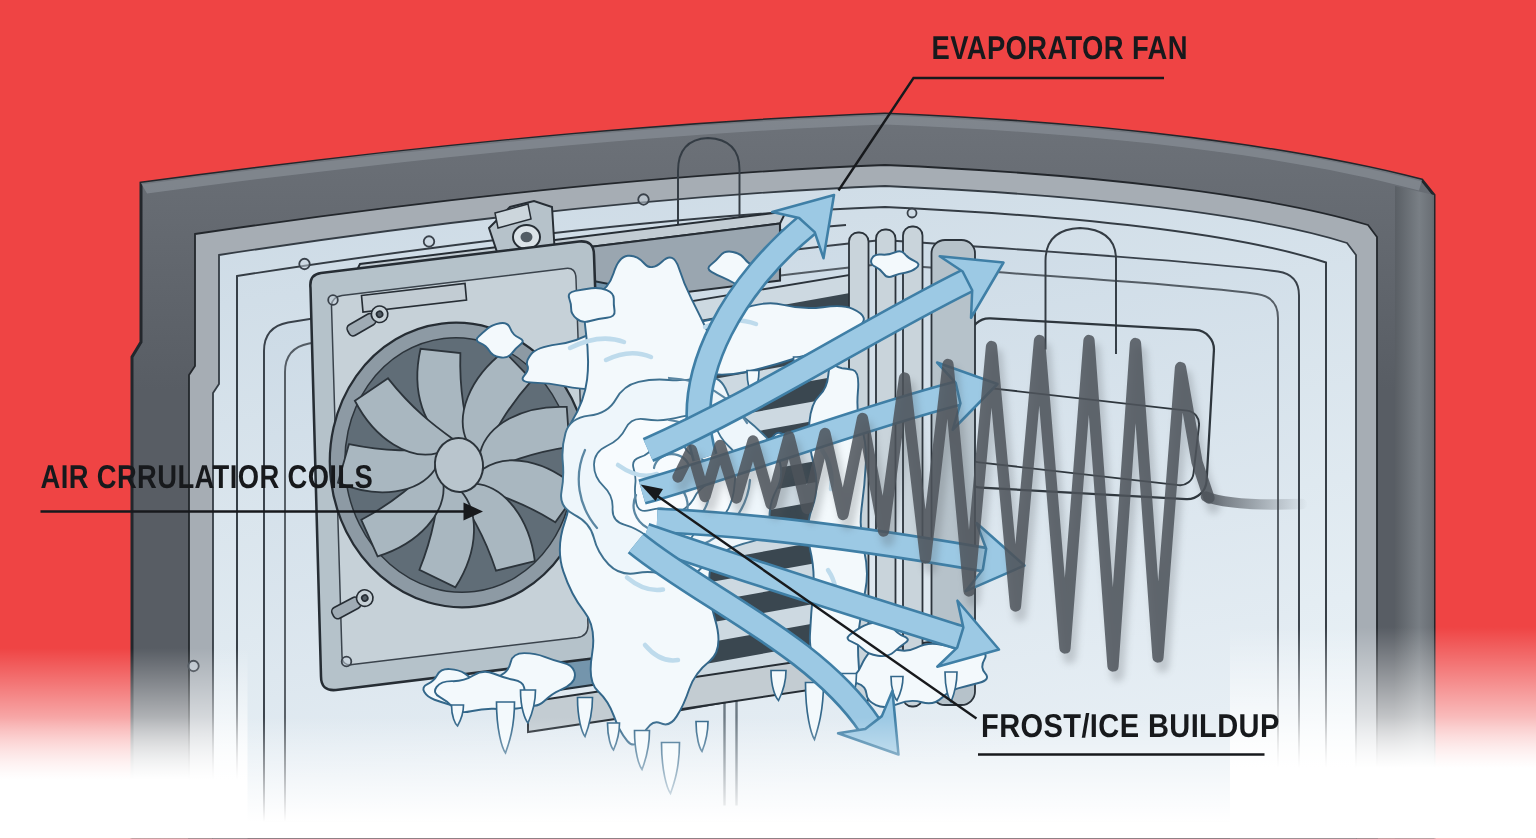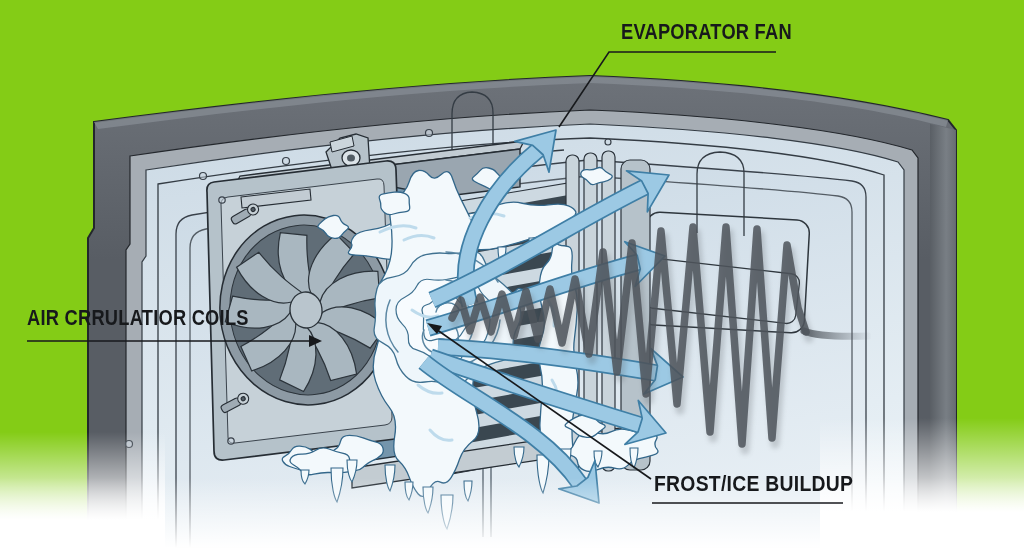--- a/index.html
+++ b/index.html
@@ -1,16 +1,16 @@
 <!DOCTYPE html>
 <html><head>
 <meta charset="utf-8">
 <style>
   html,body{margin:0;padding:0;background:#fff;}
-  #stage{position:relative;width:1024px;height:559px;overflow:hidden;background:#84cc16;
+  #stage{position:relative;width:1024px;height:559px;overflow:hidden;background:#ef4444;
          font-family:"Liberation Sans",sans-serif;}
   #art{position:absolute;left:0;top:0;}
   .lbl{position:absolute;font:700 22px "Liberation Sans",sans-serif;color:#17191c;
        transform-origin:0 0;transform:scaleX(.83);letter-spacing:.3px;white-space:nowrap;}
   .frost{fill:#f3f9fc;stroke:#33678a;stroke-width:1.3;}
   .frost2{fill:#eef6fb;stroke:#3f7190;stroke-width:1.3;}
   .frost3{fill:#f7fbfe;stroke:#3f7190;stroke-width:1.2;}
   .icle{fill:#f3f9fc;stroke:#33678a;stroke-width:1.1;}
   .shade{fill:none;stroke:#bedbec;stroke-width:3;stroke-linecap:round;}
   .curl{fill:none;stroke:#5b87a3;stroke-width:1.5;stroke-linecap:round;}

